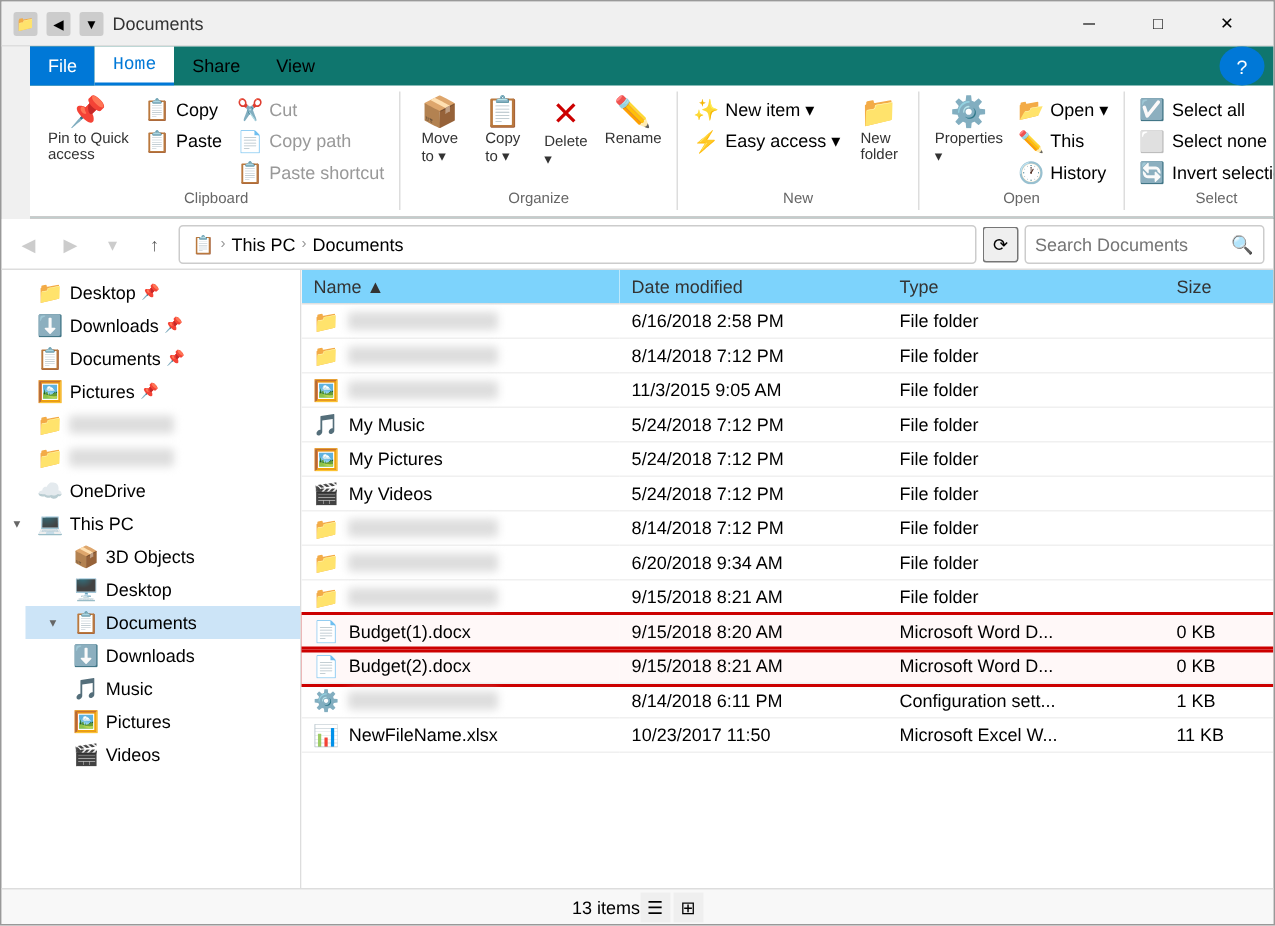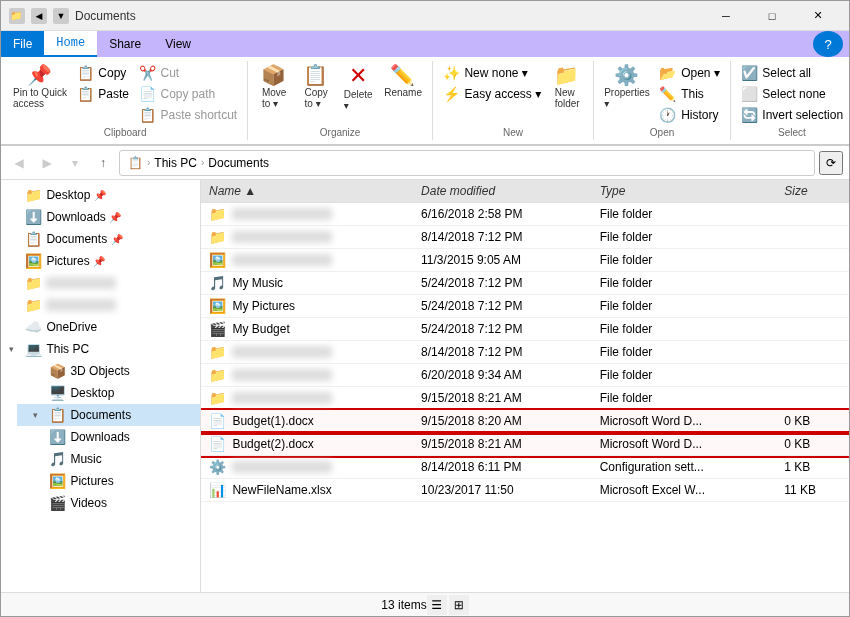--- a/index.html
+++ b/index.html
@@ -7,21 +7,21 @@
 
     
     .title-bar { background: #f0f0f0; height: 30px; display: flex; align-items: center; justify-content: space-between; padding: 0 8px; border-bottom: 1px solid #ddd; }
     .title-bar-left { display: flex; align-items: center; gap: 6px; }
     .title-icon { width: 16px; height: 16px; background: #ccc; border-radius: 2px; display: flex; align-items: center; justify-content: center; font-size: 10px; }
     .title-text { font-size: 12px; color: #333; }
     .title-bar-right { display: flex; gap: 0; }
     .win-btn { width: 46px; height: 30px; display: flex; align-items: center; justify-content: center; font-size: 11px; cursor: pointer; background: transparent; border: none; }
 
     
-    .ribbon { background: #c4b5fd; border-bottom: 1px solid #ccc; }
+    .ribbon { background: #0f766e; border-bottom: 1px solid #ccc; margin-left: 19px; }
     .ribbon-tabs { display: flex; height: 26px; }
     .ribbon-tab { padding: 0 12px; display: flex; align-items: center; font-size: 12px; cursor: pointer; border: none; background: transparent; }
     .ribbon-tab.active { background: #0078d7; color: white; }
     .ribbon-content { display: flex; align-items: stretch; padding: 4px 2px; min-height: 80px; background: white; border-bottom: 1px solid #ccc; }
     .ribbon-group { display: flex; flex-direction: column; align-items: center; padding: 0 6px; border-right: 1px solid #ddd; }
     .ribbon-group-items { display: flex; align-items: flex-start; gap: 2px; flex: 1; padding: 2px 0; }
     .ribbon-group-label { font-size: 10px; color: #666; margin-top: auto; padding-bottom: 2px; }
     .ribbon-btn { display: flex; flex-direction: column; align-items: center; justify-content: center; min-width: 40px; padding: 2px 4px; cursor: pointer; border-radius: 3px; gap: 2px; }
     .ribbon-btn .btn-icon { font-size: 20px; line-height: 1; }
     .ribbon-btn .btn-label { font-size: 10px; color: #333; text-align: left; white-space: nowrap; }
@@ -47,21 +47,21 @@
     .sidebar-item { display: flex; align-items: center; padding: 3px 8px; cursor: pointer; gap: 4px; white-space: nowrap; }
     .sidebar-item.selected { background: #cce4f7; }
     .sidebar-item .item-icon { font-size: 14px; flex-shrink: 0; }
     .sidebar-item .item-label { font-size: 12px; overflow: hidden; text-overflow: ellipsis; }
     .sidebar-expand { width: 12px; font-size: 9px; color: #666; flex-shrink: 0; }
     .sidebar-section { padding-left: 16px; }
 
     
     .file-area { flex: 1; background: white; overflow: auto; }
     .file-list { width: 100%; border-collapse: collapse; }
-    .file-list thead th { border-bottom: 1px solid #e0e0e0; padding: 4px 8px; text-align: left; font-weight: normal; color: #333; font-size: 12px; position: sticky; top: 0; background: #e5e5e5; cursor: pointer; white-space: nowrap; font-style: italic; }
+    .file-list thead th { border-bottom: 1px solid #e0e0e0; padding: 4px 8px; text-align: left; font-weight: normal; color: #333; font-size: 12px; position: sticky; top: 0; background: #7dd3fc; cursor: pointer; white-space: nowrap; }
     .file-list tbody tr { cursor: pointer; }
     .file-list td { padding: 3px 8px; font-size: 12px; white-space: nowrap; border-bottom: 1px solid #f0f0f0; }
     .file-list td .file-icon { display: flex; align-items: center; gap: 6px; }
     .file-icon-img { font-size: 14px; flex-shrink: 0; }
 
     
     .status-bar { height: 24px; background: #f8f8f8; border-top: 1px solid #ddd; display: flex; align-items: center; padding: 0 8px; justify-content: center; }
     .status-bar-right { display: flex; gap: 2px; }
     .view-btn { width: 20px; height: 20px; display: flex; align-items: center; justify-content: center; cursor: pointer; border: 1px solid transparent; font-size: 12px; }
 
@@ -154,21 +154,21 @@
         </div>
       </div>
       <span class="ribbon-group-label">Organize</span>
     </div>
 
     <div class="ribbon-group">
       <div class="ribbon-group-items">
         <div class="ribbon-col">
           <div class="ribbon-btn-sm">
             <span class="btn-icon-sm">✨</span>
-            <span>New none ▾</span>
+            <span>New item ▾</span>
           </div>
           <div class="ribbon-btn-sm">
             <span class="btn-icon-sm">⚡</span>
             <span>Easy access ▾</span>
           </div>
         </div>
         <div class="ribbon-btn">
           <span class="btn-icon">📁</span>
           <span class="btn-label">New<br>folder</span>
         </div>
@@ -228,20 +228,24 @@
   <button class="nav-btn disabled">▾</button>
   <button class="nav-btn">↑</button>
   <div class="breadcrumb">
     <span>📋</span>
     <span class="breadcrumb-sep">›</span>
     <span style="cursor:pointer;">This PC</span>
     <span class="breadcrumb-sep">›</span>
     <span style="cursor:pointer;">Documents</span>
   </div>
   <button class="refresh-btn">⟳</button>
+  <div class="search-box">
+    <input type="text" placeholder="Search Documents" style="">
+    <span>🔍</span>
+  </div>
 </div>
 
 <div class="main">
 
   <div class="sidebar">
     <div class="sidebar-item">
       <span class="sidebar-expand"></span>
       <span class="item-icon folder-icon">📁</span>
       <span class="item-label">Desktop</span>
       <span class="pin-icon">📌</span>
@@ -392,21 +396,21 @@
             </td>
           <td>5/24/2018 7:12 PM</td>
           <td>File folder</td>
           <td></td>
         </tr>
 
         <tr class="table-row">
           <td>
               <div class="file-icon">
                 <span class="file-icon-img">🎬</span>
-                <span>My Budget</span>
+                <span>My Videos</span>
               </div>
             </td>
           <td>5/24/2018 7:12 PM</td>
           <td>File folder</td>
           <td></td>
         </tr>
 
         <tr class="table-row">
           <td>
               <div class="file-icon">

